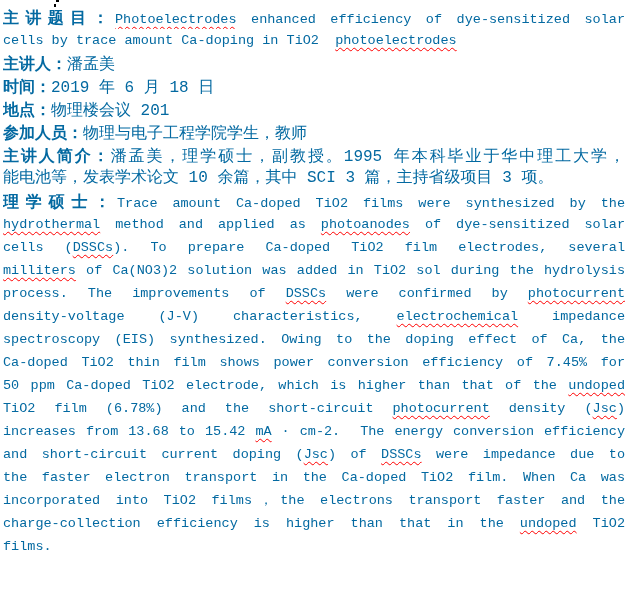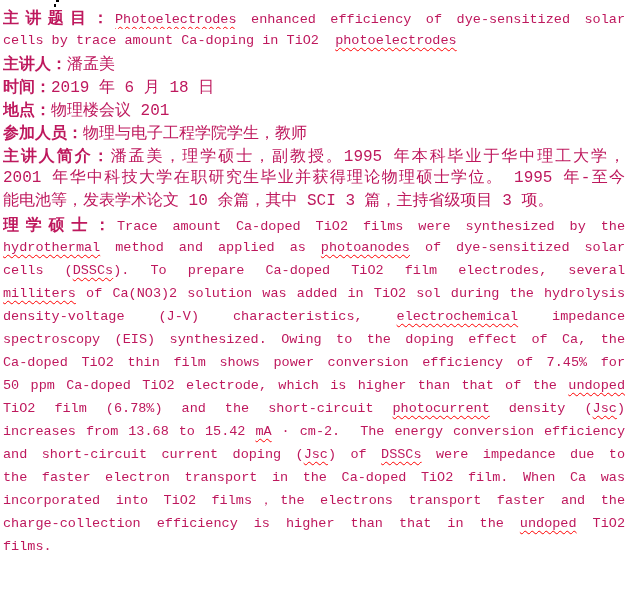--- a/index.html
+++ b/index.html
@@ -6,21 +6,21 @@
     margin: 0; padding: 0;
     width: 630px; height: 614px;
     background: #ffffff;
     overflow: hidden;
   }
   #doc {
     position: relative;
     width: 622px;
     padding: 6px 5px 0 3px;
     font-family: "Liberation Mono", "DejaVu Sans Mono", monospace;
-    color: #be185d;
+    color: #0369a1;
     -webkit-font-smoothing: none;
   }
   .line {
     height: 23px;
     line-height: 23px;
     font-size: 13.5px;
     overflow: hidden;
     white-space: normal;
   }
   .line.j {
@@ -56,26 +56,26 @@
   <div id="dot1" class="remnant-dot"></div>
   <div id="dot2" class="remnant-dot"></div>
 
 <div class="line j"><span class="seg label">主讲题目</span><span class="seg label">：</span><span class="seg sq">Photoelectrodes</span><span class="seg"> enhanced efficiency of dye-sensitized solar</span></div>
     <div class="line"><span class="seg">cells by trace amount Ca-doping in TiO2 &nbsp;</span><span class="seg sq">photoelectrodes</span></div>
     <div class="line cjk"><span class="seg label">主讲人</span><span class="seg label">：</span><span class="seg">潘孟美</span></div>
     <div class="line cjk"><span class="seg label">时间</span><span class="seg label">：</span><span class="seg">2019 年 6 月 18 日</span></div>
     <div class="line cjk"><span class="seg label">地点</span><span class="seg label">：</span><span class="seg">物理楼会议 201</span></div>
     <div class="line cjk"><span class="seg label">参加人员</span><span class="seg label">：</span><span class="seg">物理与电子工程学院学生，教师</span></div>
     <div class="line j cjk"><span class="seg label">主讲人简介</span><span class="seg label">：</span><span class="seg">潘孟美，理学硕士，副教授。1995 年本科毕业于华中理工大学，</span></div>
-    <div class="line j cjk"><span class="seg">2001 年华中科技大学在职研究生毕业并获得理论物理硕士学位。 1995 年-至今</span></div>
     <div class="line cjk"><span class="seg">能电池等，发表学术论文 10 余篇，其中 SCI 3 篇，主持省级项目 3 项。</span></div>
     <div class="line j"><span class="seg label">理学硕士</span><span class="seg label">：</span><span class="seg">Trace amount Ca-doped TiO2 films were synthesized by the</span></div>
     <div class="line j"><span class="seg sq">hydrothermal</span><span class="seg"> method and applied as </span><span class="seg sq">photoanodes</span><span class="seg"> of dye-sensitized solar</span></div>
     <div class="line j"><span class="seg">cells (</span><span class="seg sq">DSSCs</span><span class="seg">). To prepare Ca-doped TiO2 film electrodes, several</span></div>
     <div class="line j"><span class="seg sq">milliters</span><span class="seg"> of Ca(NO3)2 solution was added in TiO2 sol during the hydrolysis</span></div>
+    <div class="line j"><span class="seg">process. The improvements of </span><span class="seg sq">DSSCs</span><span class="seg"> were confirmed by </span><span class="seg sq">photocurrent</span></div>
     <div class="line j"><span class="seg">density-voltage (J-V) characteristics, </span><span class="seg sq">electrochemical</span><span class="seg"> impedance</span></div>
     <div class="line j"><span class="seg">spectroscopy (EIS) synthesized. Owing to the doping effect of Ca, the</span></div>
     <div class="line j"><span class="seg">Ca-doped TiO2 thin film shows power conversion efficiency of 7.45% for</span></div>
     <div class="line j"><span class="seg">50 ppm Ca-doped TiO2 electrode, which is higher than that of the </span><span class="seg sq">undoped</span></div>
     <div class="line j"><span class="seg">TiO2 film (6.78%) and the short-circuit </span><span class="seg sq">photocurrent</span><span class="seg"> density (</span><span class="seg sq">Jsc</span><span class="seg">)</span></div>
     <div class="line j"><span class="seg">increases from 13.68 to 15.42 </span><span class="seg sq">mA</span><span class="seg"> · cm-2. &nbsp;The energy conversion efficiency</span></div>
     <div class="line j"><span class="seg">and short-circuit current doping (</span><span class="seg sq">Jsc</span><span class="seg">) of </span><span class="seg sq">DSSCs</span><span class="seg"> were impedance due to</span></div>
     <div class="line j"><span class="seg">the faster electron transport in the Ca-doped TiO2 film. When Ca was</span></div>
     <div class="line j"><span class="seg">incorporated into TiO2 films，the electrons transport faster and the</span></div>
     <div class="line j"><span class="seg">charge-collection efficiency is higher than that in the </span><span class="seg sq">undoped</span><span class="seg"> TiO2</span></div>

